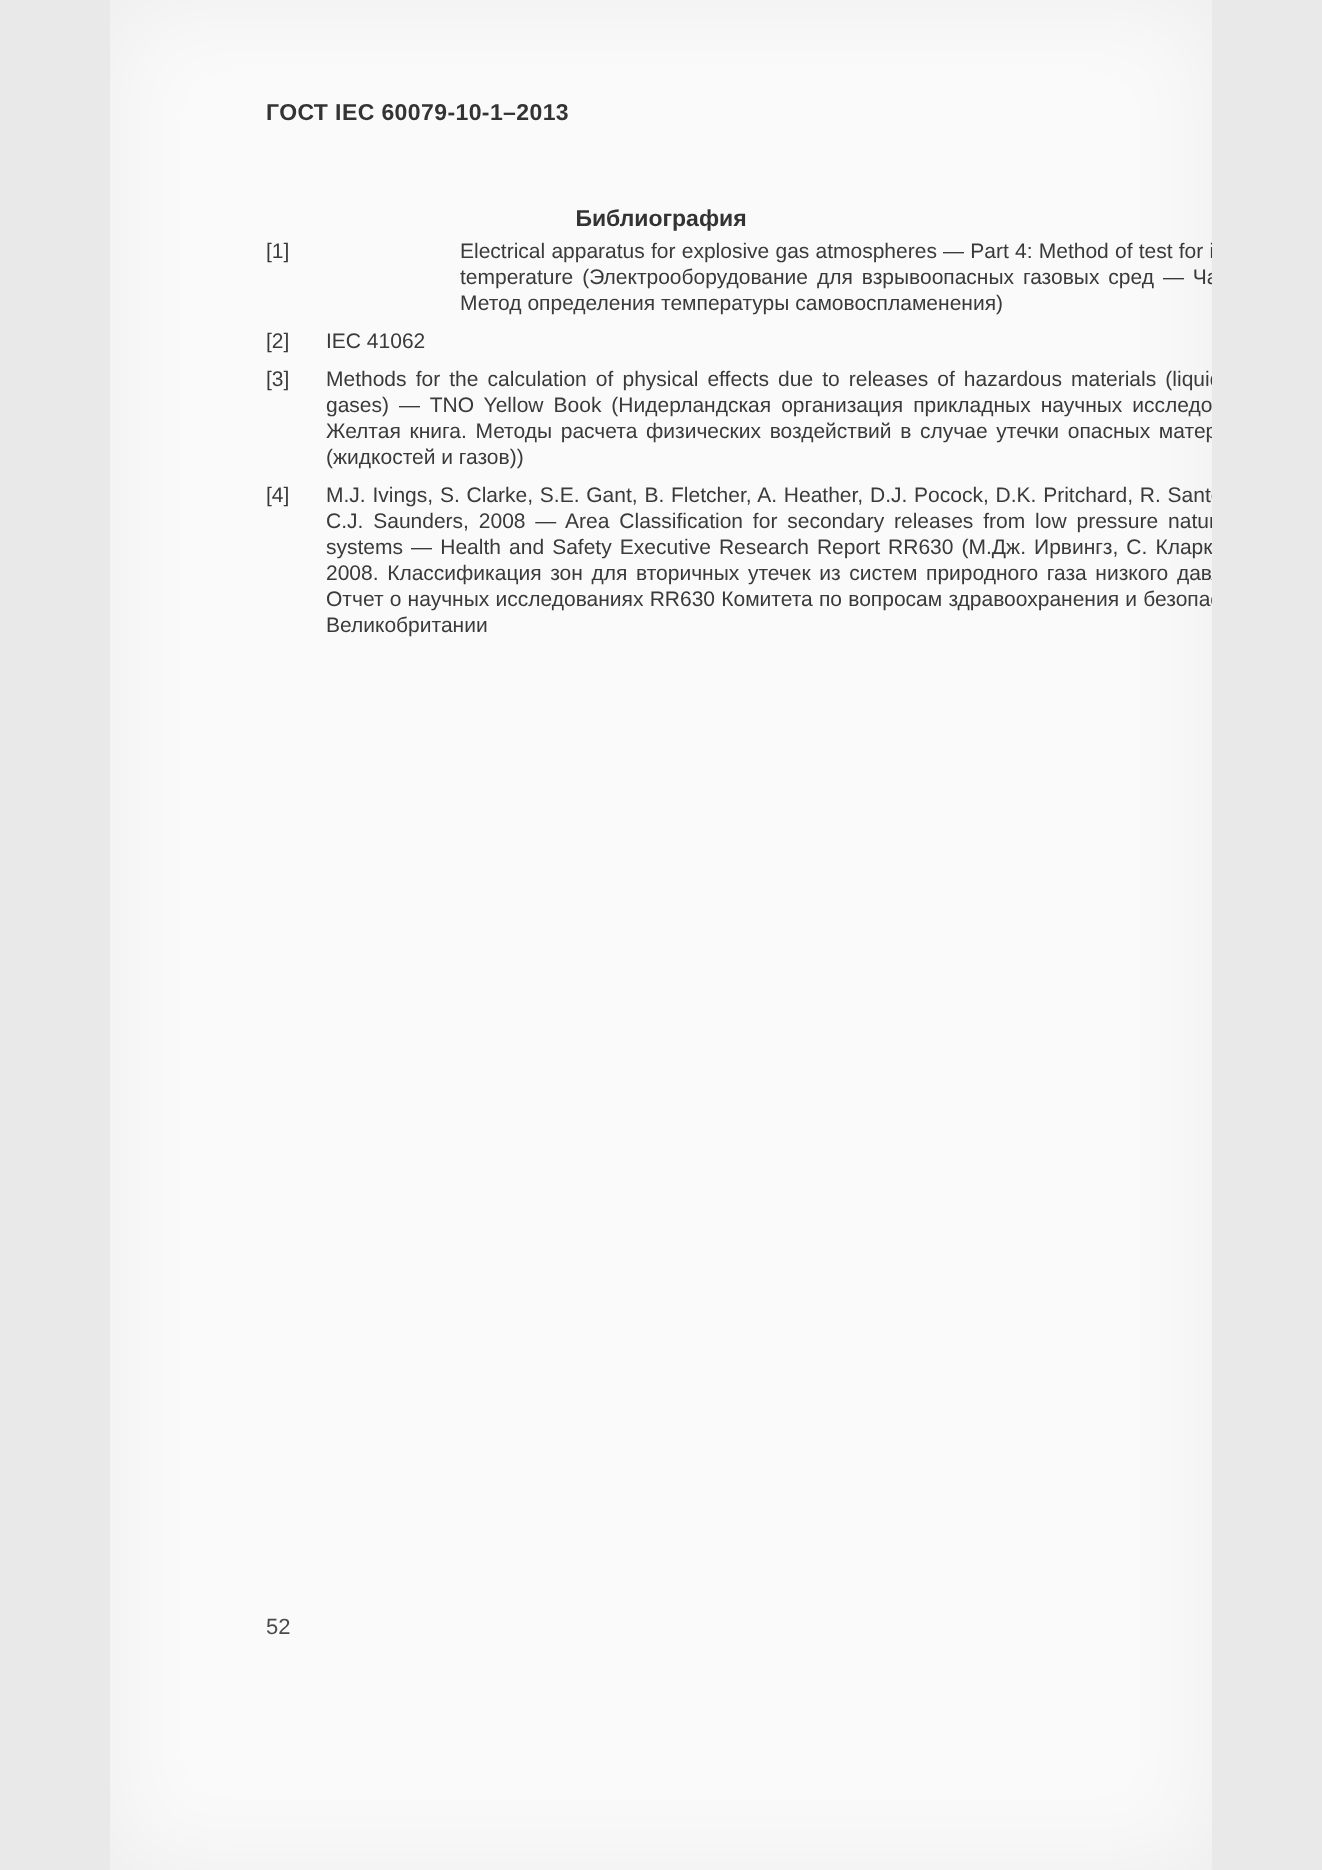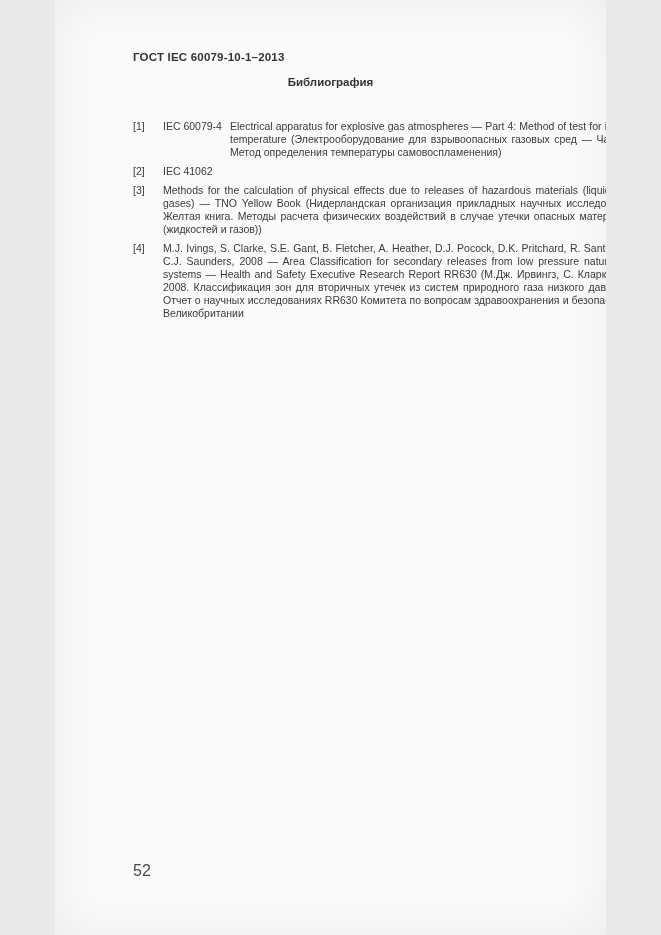--- a/index.html
+++ b/index.html
@@ -24,21 +24,21 @@
     top: 51px;
     font-size: 11.5px;
     font-weight: bold;
     color: #333;
     letter-spacing: 0.2px;
   }
   .section-title {
     position: absolute;
     left: 0;
     right: 0;
-    top: 76px;
+    top: 104px;
     text-align: center;
     font-size: 11.5px;
     font-weight: bold;
     color: #333;
   }
   .entries {
     position: absolute;
     left: 78px;
     top: 120px;
     width: 505px;
@@ -51,37 +51,36 @@
     margin-bottom: 6px;
     color: #3a3a3a;
   }
   .entry .num  { grid-column: 1; }
   .entry .ref  { grid-column: 2; }
   .entry .text { grid-column: 3; text-align: justify; }
   .entry.no-ref .text { grid-column: 2 / 4; }
   .page-number {
     position: absolute;
     left: 78px;
-    top: 862px;
-    font-size: 16px;
+    top: 808px;
+    font-size: 11px;
     color: #4a4a4a;
   }
 </style>
 </head>
 <body>
 
 <div class="page">
   <div class="running-header">ГОСТ IEC 60079-10-1–2013</div>
 
   <div class="section-title">Библиография</div>
 
   <div class="entries" id="entries">
   <div class="entry">
     <span class="num">[1]</span>
-    <span class="ref">IEC 60079-4</span>
     <span class="text">Electrical apparatus for explosive gas atmospheres — Part 4: Method of test for ignition temperature (Электрооборудование для взрывоопасных газовых сред — Часть 7. Метод определения температуры самовоспламенения)</span>
   </div>
 
   <div class="entry">
     <span class="num">[2]</span>
     <span class="ref">IEC 41062</span>
   </div>
 
   <div class="entry no-ref">
     <span class="num">[3]</span>

